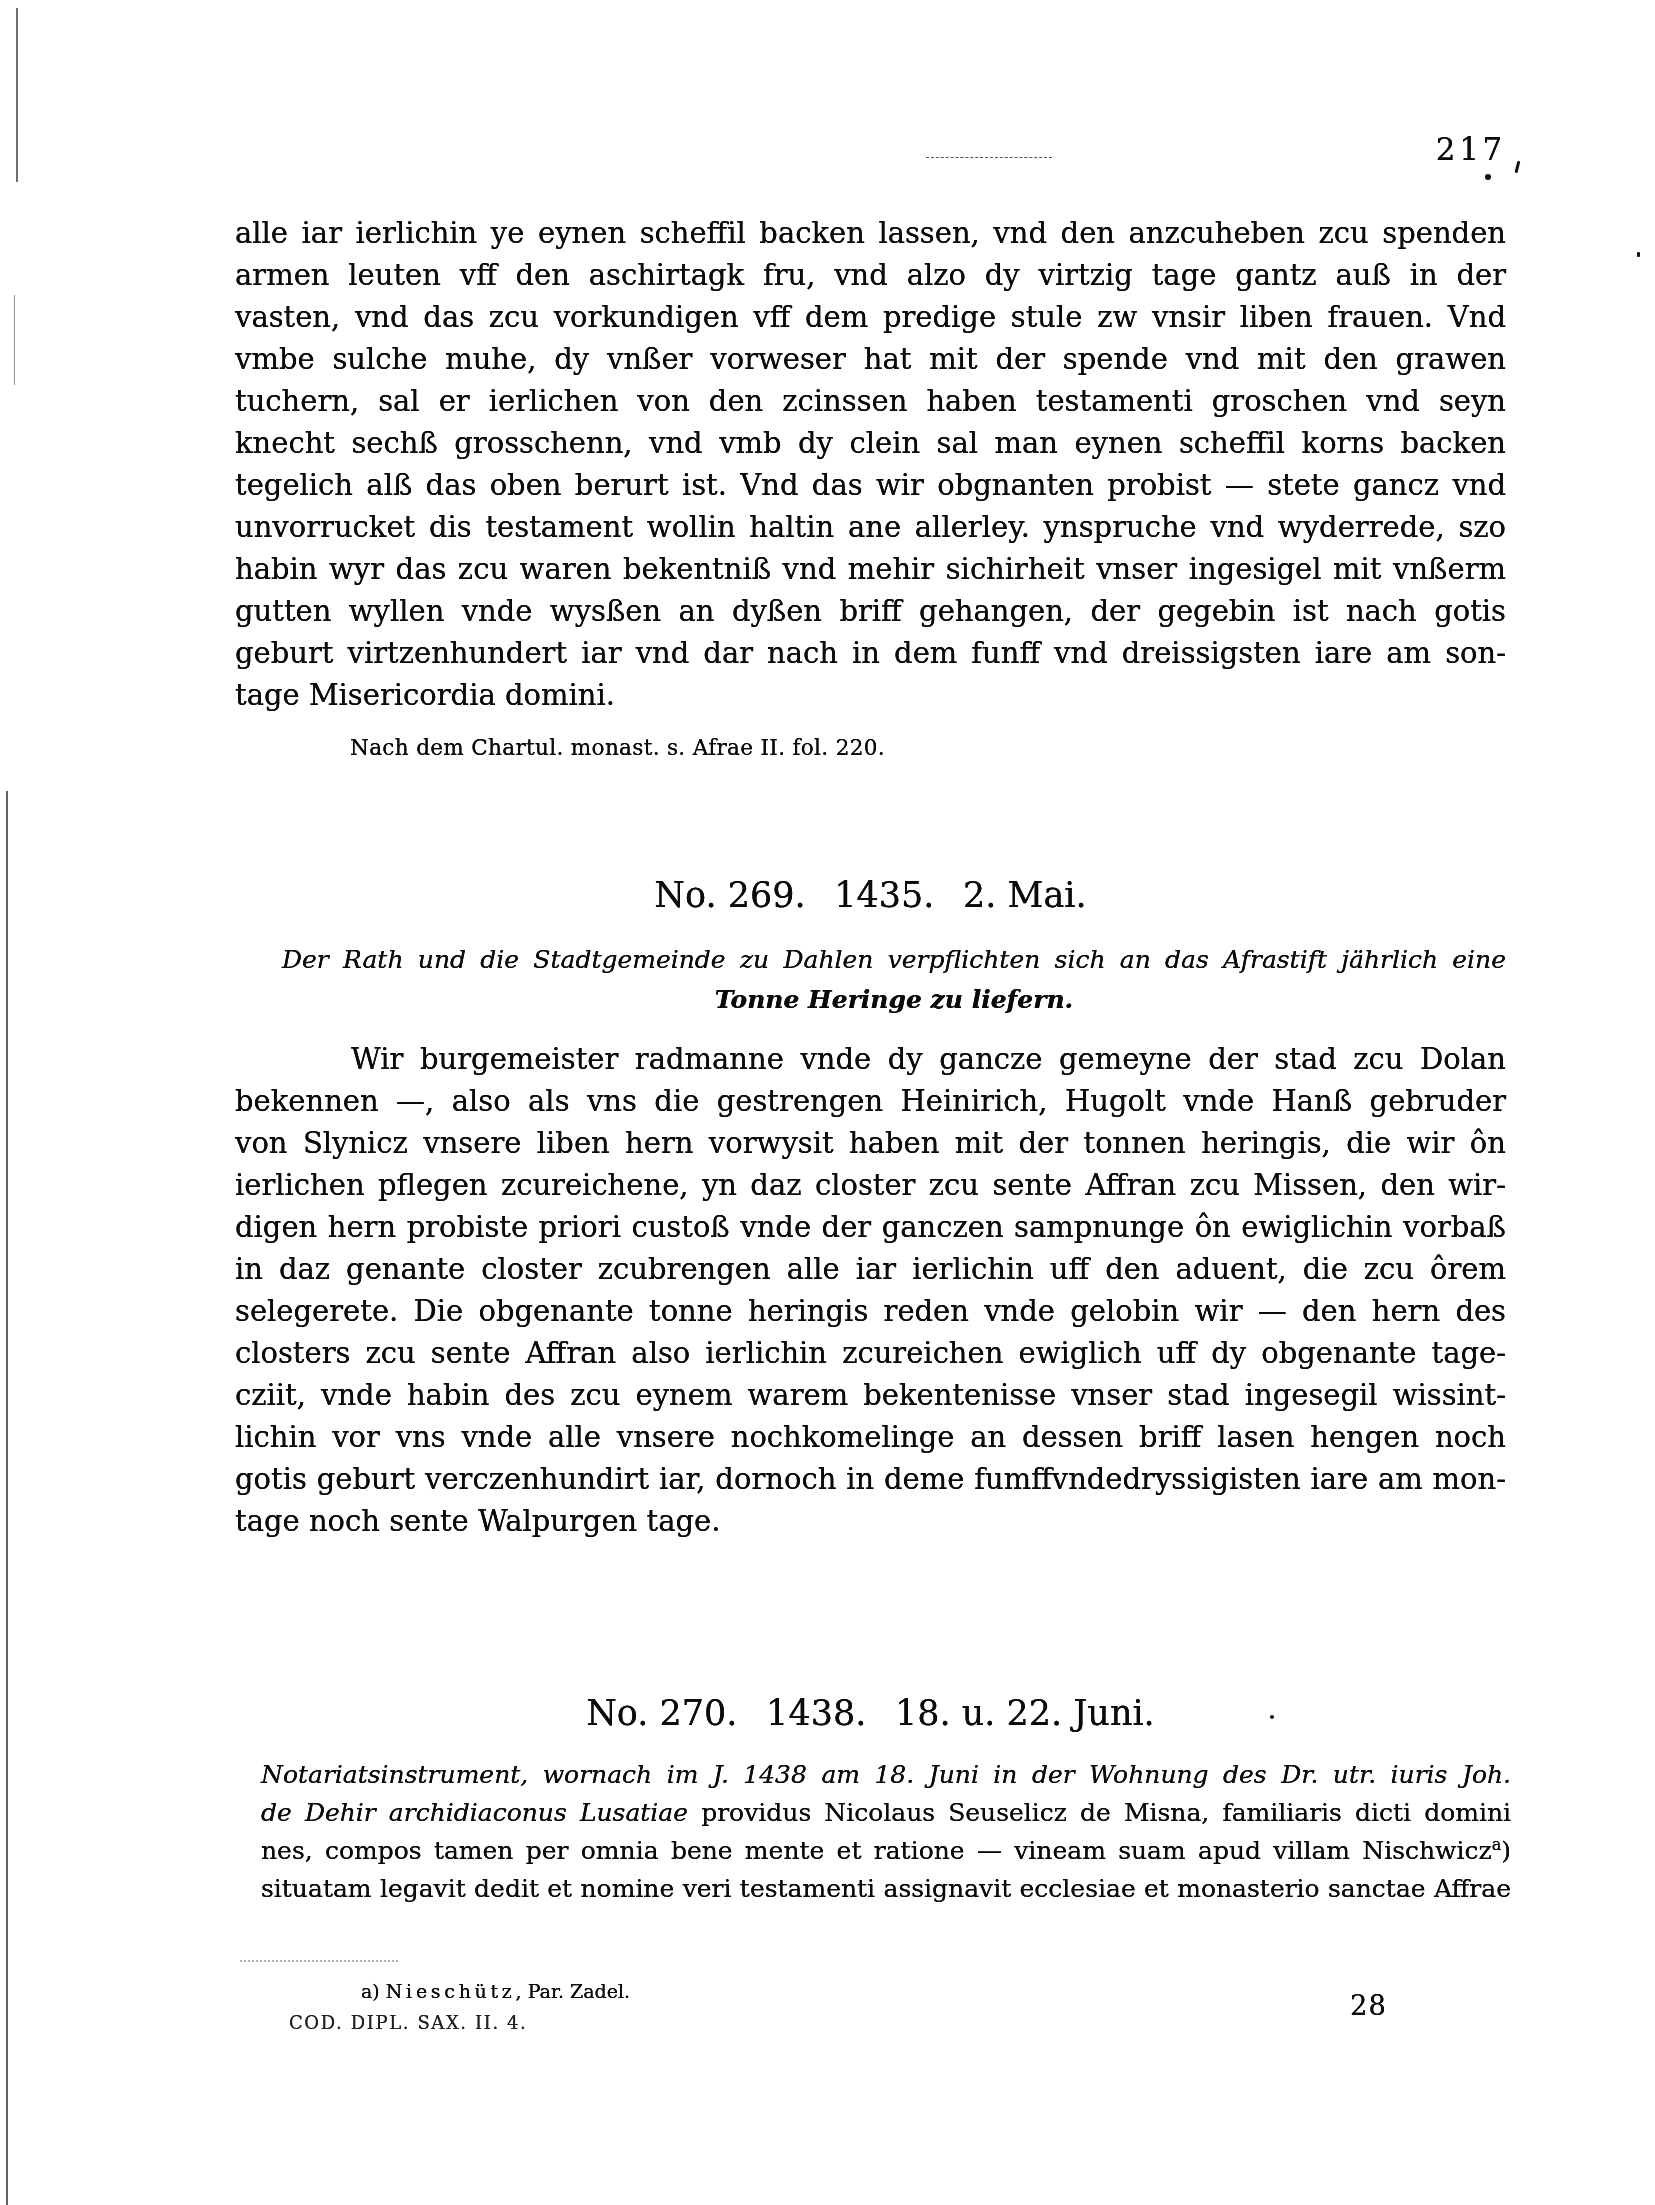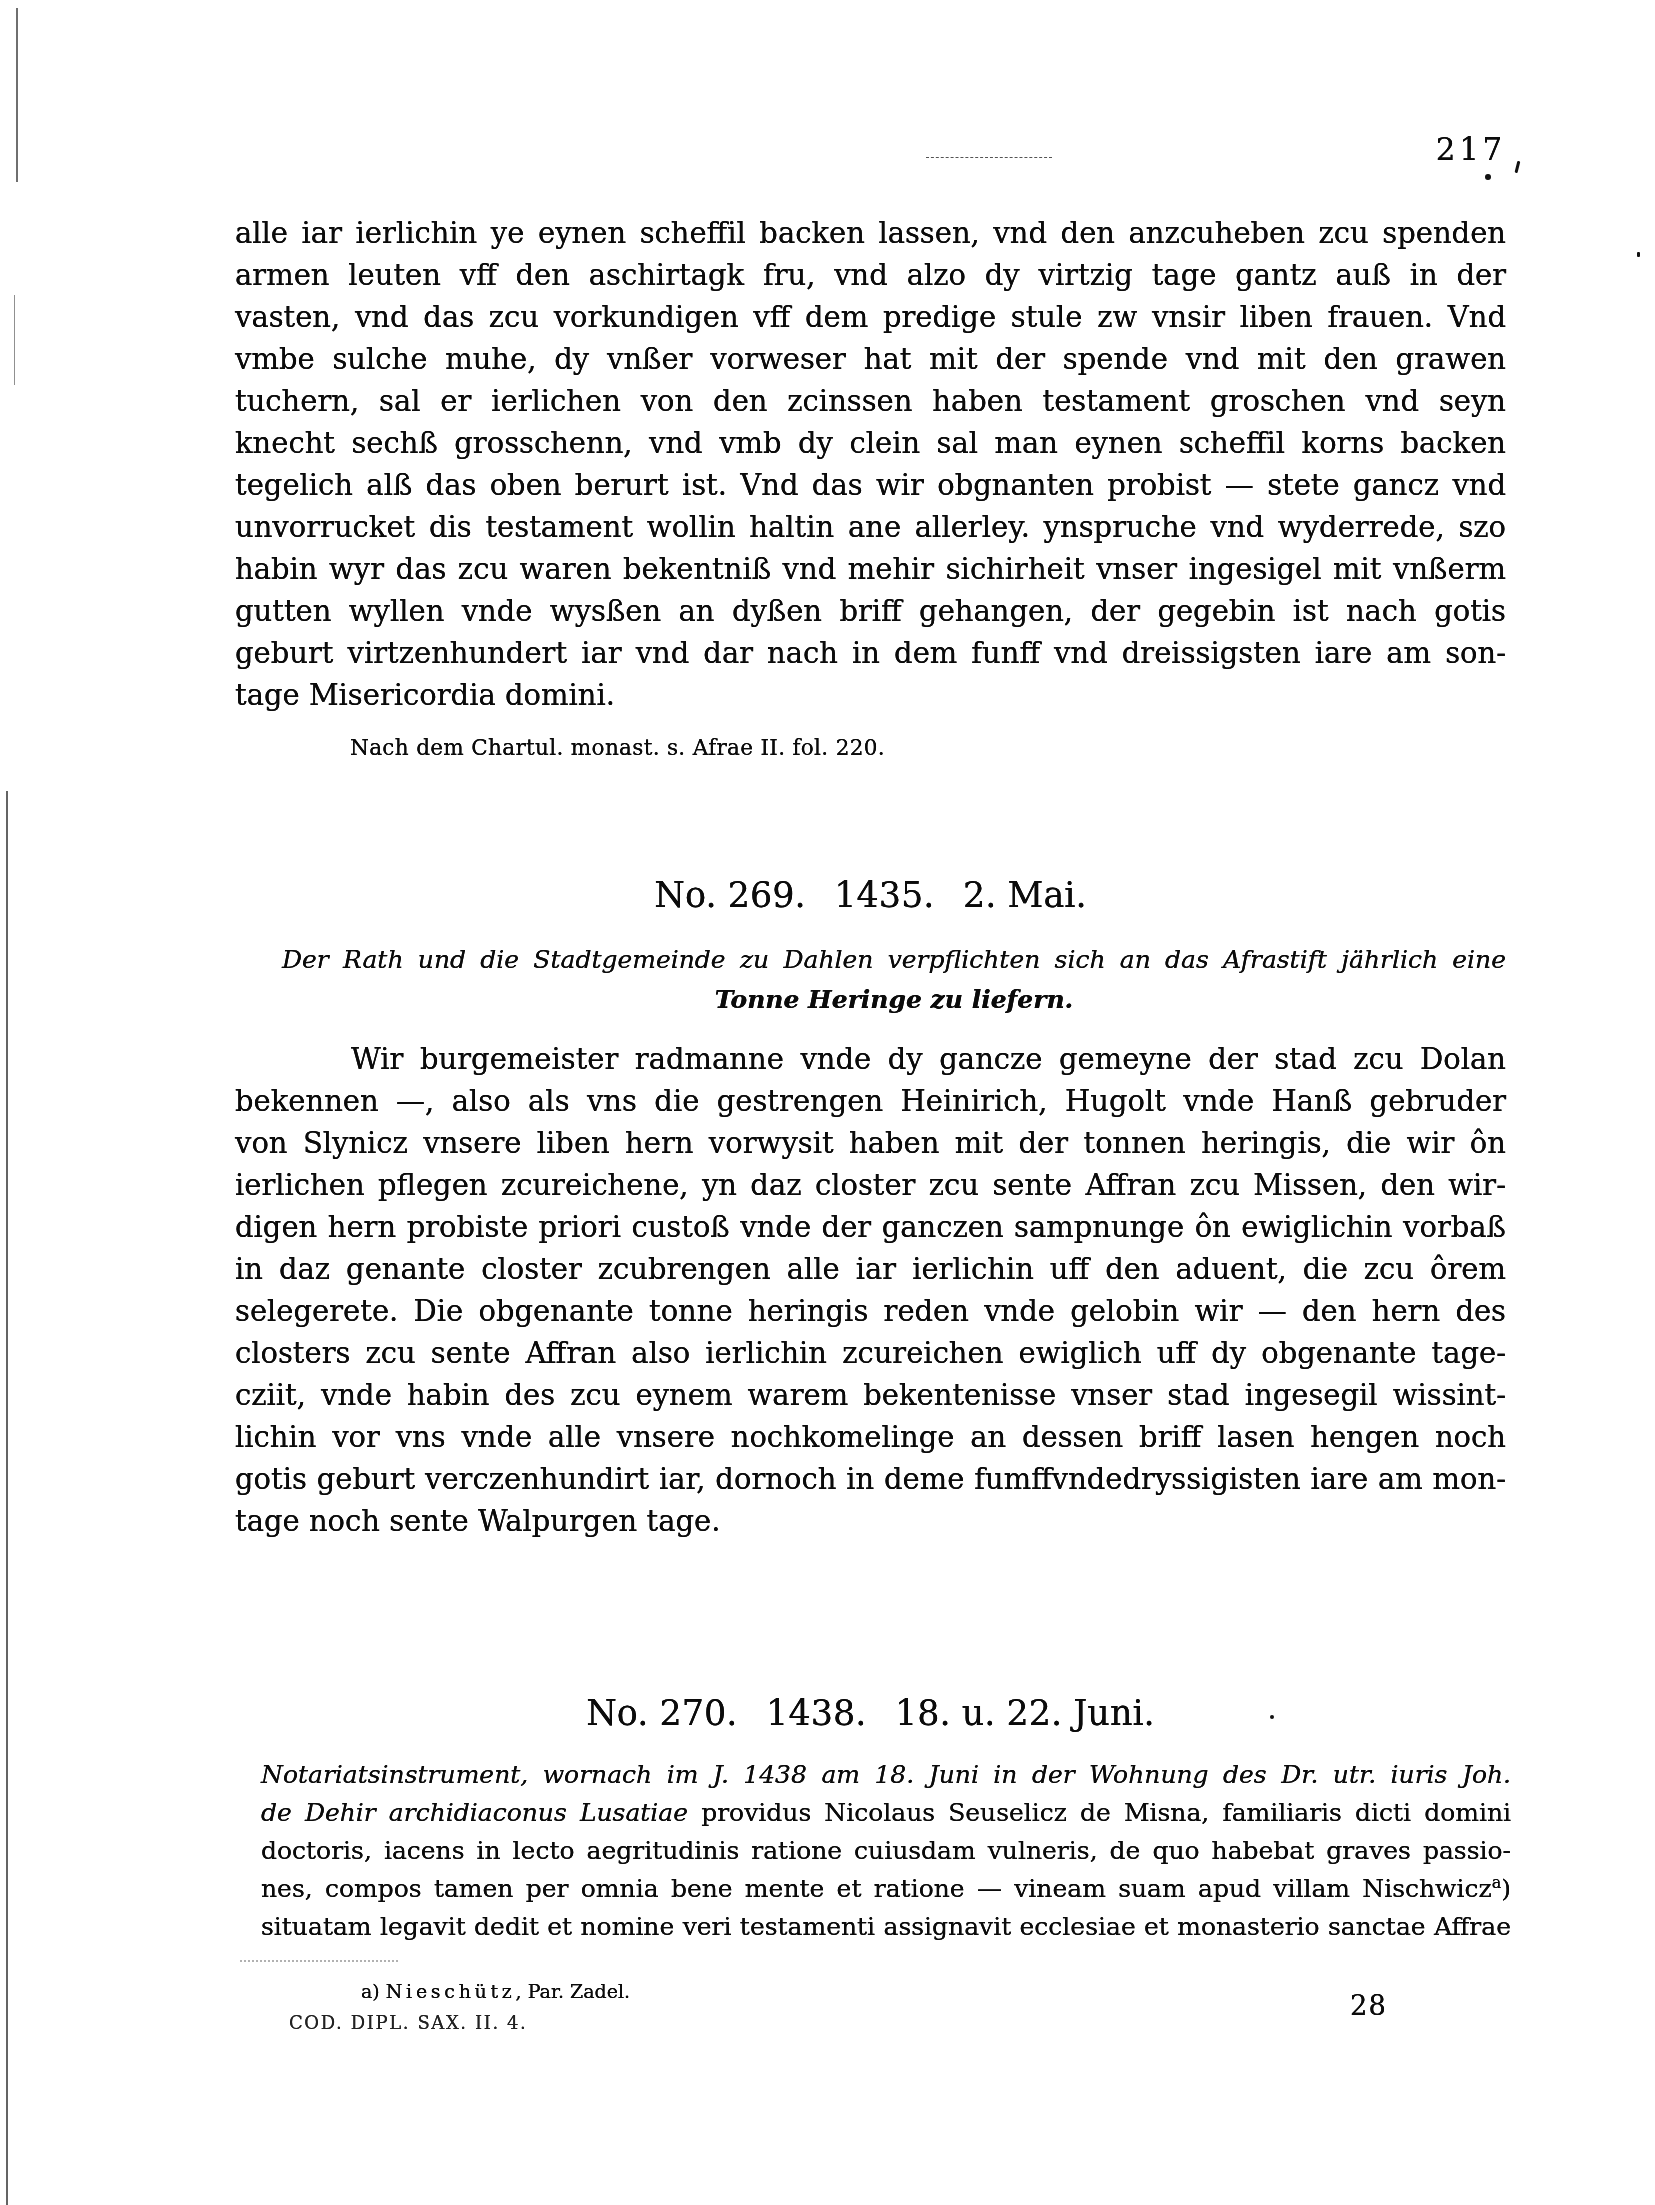--- a/index.html
+++ b/index.html
@@ -65,21 +65,21 @@
 
 <div class="page">
 
   <div class="pagenum ink">217</div>
 
   <div class="col" style="top:212px;">
     <span class="line ink">alle iar ierlichin ye eynen scheffil backen lassen, vnd den anzcuheben zcu spenden</span>
     <span class="line ink">armen leuten vff den aschirtagk fru, vnd alzo dy virtzig tage gantz auß in der</span>
     <span class="line ink">vasten, vnd das zcu vorkundigen vff dem predige stule zw vnsir liben frauen. Vnd</span>
     <span class="line ink">vmbe sulche muhe, dy vnßer vorweser hat mit der spende vnd mit den grawen</span>
-    <span class="line ink">tuchern, sal er ierlichen von den zcinssen haben testament groschen vnd seyn</span>
+    <span class="line ink">tuchern, sal er ierlichen von den zcinssen haben testamenti groschen vnd seyn</span>
     <span class="line ink">knecht sechß grosschenn, vnd vmb dy clein sal man eynen scheffil korns backen</span>
     <span class="line ink">tegelich alß das oben berurt ist. Vnd das wir obgnanten probist — stete gancz vnd</span>
     <span class="line ink">unvorrucket dis testament wollin haltin ane allerley. ynspruche vnd wyderrede, szo</span>
     <span class="line ink">habin wyr das zcu waren bekentniß vnd mehir sichirheit vnser ingesigel mit vnßerm</span>
     <span class="line ink">gutten wyllen vnde wysßen an dyßen briff gehangen, der gegebin ist nach gotis</span>
     <span class="line ink">geburt virtzenhundert iar vnd dar nach in dem funff vnd dreissigsten iare am son-</span>
     <span class="line lastline ink">tage Misericordia domini.</span>
   </div>
 
   <div class="source ink" style="top:734px;">Nach dem Chartul. monast. s. Afrae II. fol. 220.</div>
@@ -105,21 +105,20 @@
     <span class="line ink">gotis geburt verczenhundirt iar, dornoch in deme fumffvndedryssigisten iare am mon-</span>
     <span class="line lastline ink">tage noch sente Walpurgen tage.</span>
   </div>
 
 
   <div class="docheading ink" style="top:1693px;">No. 270.  1438.  18. u. 22. Juni.</div>
 
   <div class="regest regest270 ink">
     <span class="rline">Notariatsinstrument, wornach im J. 1438 am 18. Juni in der Wohnung des Dr. utr. iuris Joh.</span>
     <span class="rline"><span>de Dehir archidiaconus Lusatiae </span><span class="roman">providus Nicolaus Seuselicz de Misna, familiaris dicti domini</span></span>
-    <span class="rline roman">doctoris, iacens in lecto aegritudinis ratione cuiusdam vulneris, de quo habebat graves passio-</span>
     <span class="rline roman"><span>nes, compos tamen per omnia bene mente et ratione — vineam suam apud villam Nischwicz</span><span class="fnmark">a</span><span>)</span></span>
     <span class="rline roman">situatam legavit dedit et nomine veri testamenti assignavit ecclesiae et monasterio sanctae Affrae</span>
   </div>
 
   <div class="footnote ink">
     <span>a)</span>
     <span class="sperr">Nieschütz</span><span>, Par. Zadel.</span>
   </div>
 
   <div class="sig ink">COD. DIPL. SAX. II. 4.</div>

